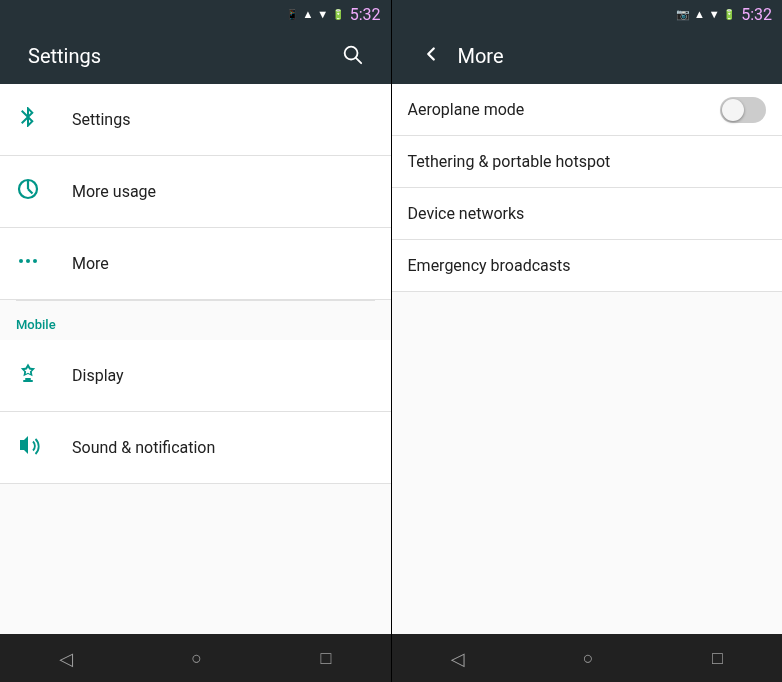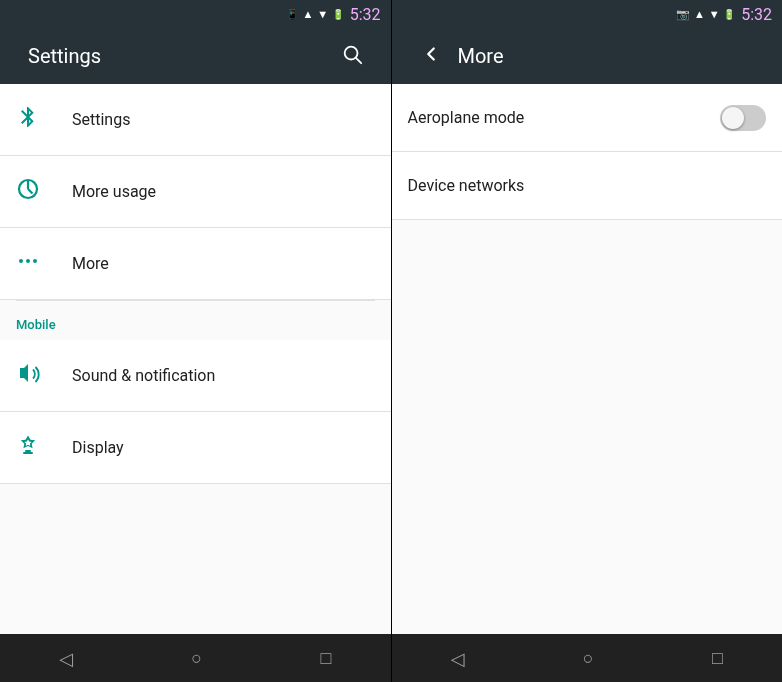--- a/index.html
+++ b/index.html
@@ -114,21 +114,21 @@
       color: #212121;
       font-size: 16px;
       font-weight: 400;
     }
 
     
     .more-item {
       display: flex;
       align-items: center;
       padding: 0 16px;
-      height: 68px;
+      height: 52px;
       background: #fff;
       border-bottom: 1px solid #e0e0e0;
       cursor: pointer;
     }
     .more-item-label {
       color: #212121;
       font-size: 16px;
       font-weight: 400;
       flex: 1;
     }
@@ -239,38 +239,38 @@
       <span class="setting-label">More</span>
     </div>
 
     <div style="height:1px; background:#e0e0e0; margin: 0 16px;"></div>
 
     <div class="section-header">Mobile</div>
 
     <div class="setting-item">
       <span class="setting-icon">
         <svg width="24" height="24" viewBox="0 0 24 24" fill="#009688">
-          <path d="M12 3l-4 4H4v10h4l4 4V3z"></path>
-          <path d="M17 8.5c1.2 1.2 1.9 2.8 1.9 4.5s-.7 3.3-1.9 4.5" stroke="#009688" stroke-width="1.8" fill="none"></path>
-          <path d="M19.5 6c2 2 3.2 4.7 3.2 7.5s-1.2 5.5-3.2 7.5" stroke="#009688" stroke-width="1.8" fill="none"></path>
-        </svg>
-      </span>
-      <span class="setting-label">Sound &amp; notification</span>
-    </div>
-
-    <div class="setting-item">
-      <span class="setting-icon">
-        <svg width="24" height="24" viewBox="0 0 24 24" fill="#009688">
           <path d="M12 2.5l2.47 4.13 4.72.69-3.42 3.33.81 4.69L12 13.07l-4.58 2.27.81-4.69L4.81 7.32l4.72-.69L12 2.5z"></path>
           <path d="M12 6.5l1.24 2.07 2.36.34-1.71 1.67.4 2.34L12 11.72l-2.29 1.2.4-2.34-1.71-1.67 2.36-.34L12 6.5z" fill="#fff"></path>
           <rect x="9" y="17" width="6" height="2" rx="1"></rect>
           <rect x="7" y="19" width="10" height="2" rx="1"></rect>
         </svg>
       </span>
       <span class="setting-label">Display</span>
+    </div>
+
+    <div class="setting-item">
+      <span class="setting-icon">
+        <svg width="24" height="24" viewBox="0 0 24 24" fill="#009688">
+          <path d="M12 3l-4 4H4v10h4l4 4V3z"></path>
+          <path d="M17 8.5c1.2 1.2 1.9 2.8 1.9 4.5s-.7 3.3-1.9 4.5" stroke="#009688" stroke-width="1.8" fill="none"></path>
+          <path d="M19.5 6c2 2 3.2 4.7 3.2 7.5s-1.2 5.5-3.2 7.5" stroke="#009688" stroke-width="1.8" fill="none"></path>
+        </svg>
+      </span>
+      <span class="setting-label">Sound &amp; notification</span>
     </div>
   </div>
 
   <div class="bottom-nav">
     <span class="nav-btn">◁</span>
     <span class="nav-btn">○</span>
     <span class="nav-btn">□</span>
   </div>
 </div>
 
@@ -299,26 +299,32 @@
 
   <div class="content">
 
     <div class="more-item">
       <span class="more-item-label">Aeroplane mode</span>
       <div class="toggle">
         <div class="toggle-thumb"></div>
       </div>
     </div>
 
+    <div class="more-item">
+      <span class="more-item-label">Tethering &amp; portable hotspot</span>
+    </div>
 
 
     <div class="more-item">
       <span class="more-item-label">Device networks</span>
     </div>
 
+    <div class="more-item">
+      <span class="more-item-label">Emergency broadcasts</span>
+    </div>
 
   </div>
 
   <div class="bottom-nav">
     <span class="nav-btn">◁</span>
     <span class="nav-btn">○</span>
     <span class="nav-btn">□</span>
   </div>
 </div>
 

